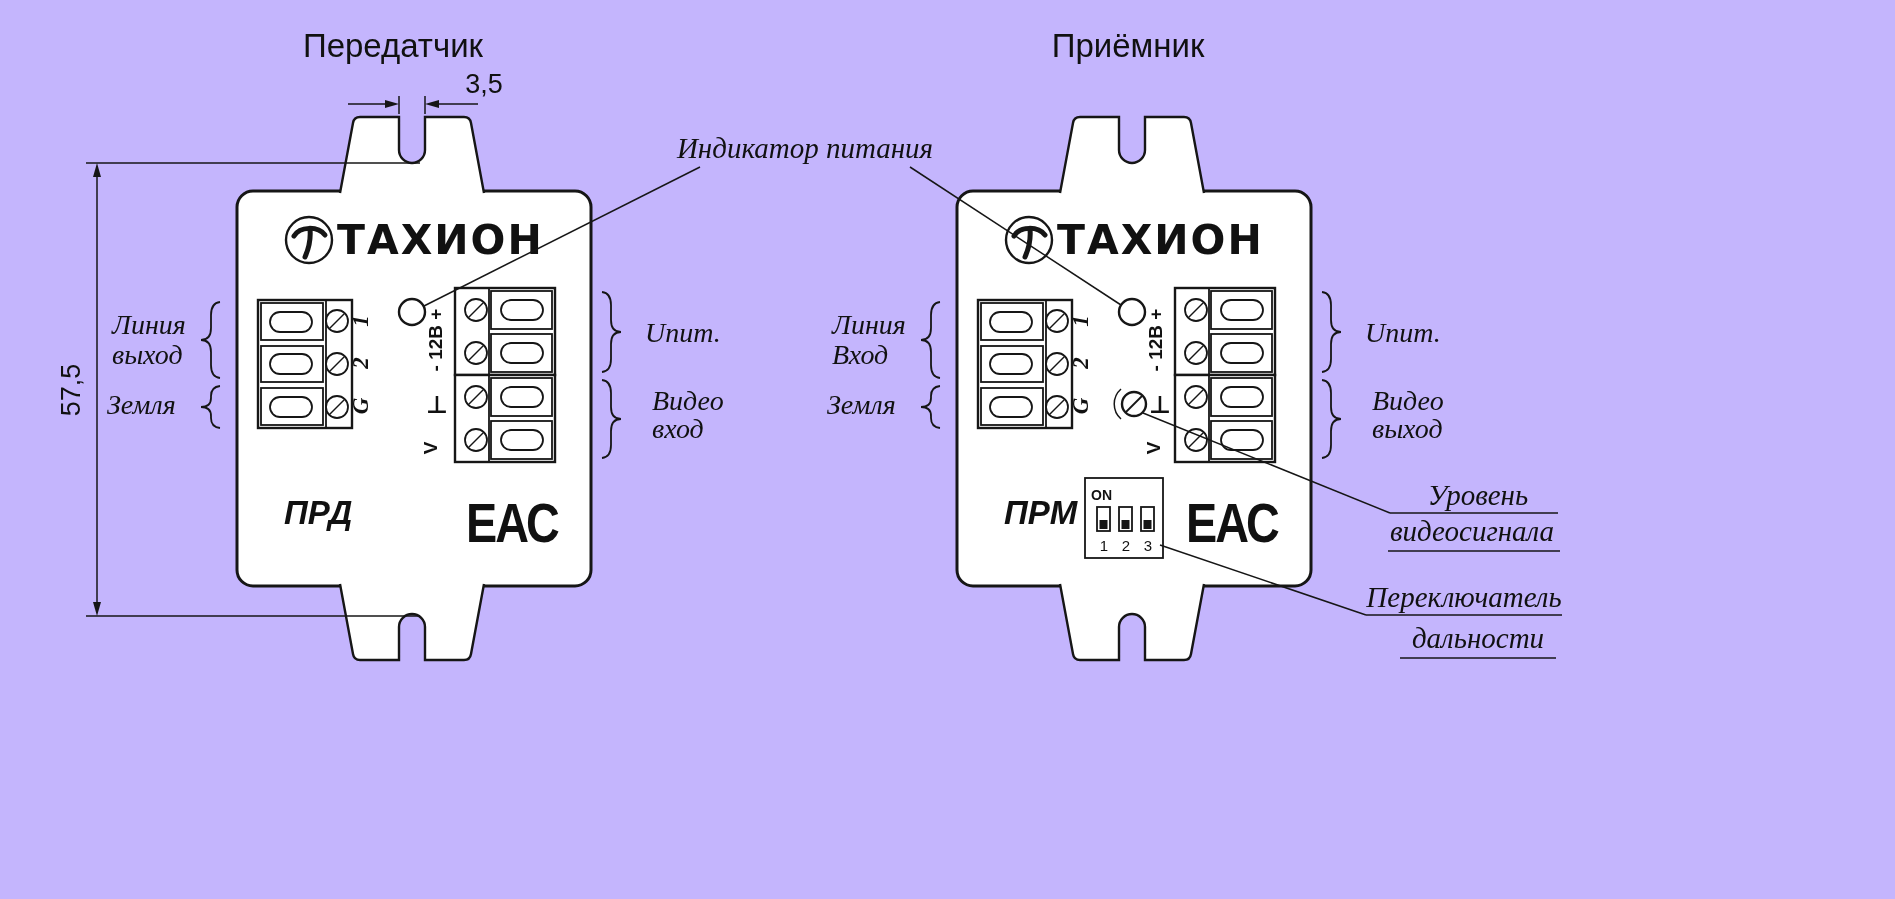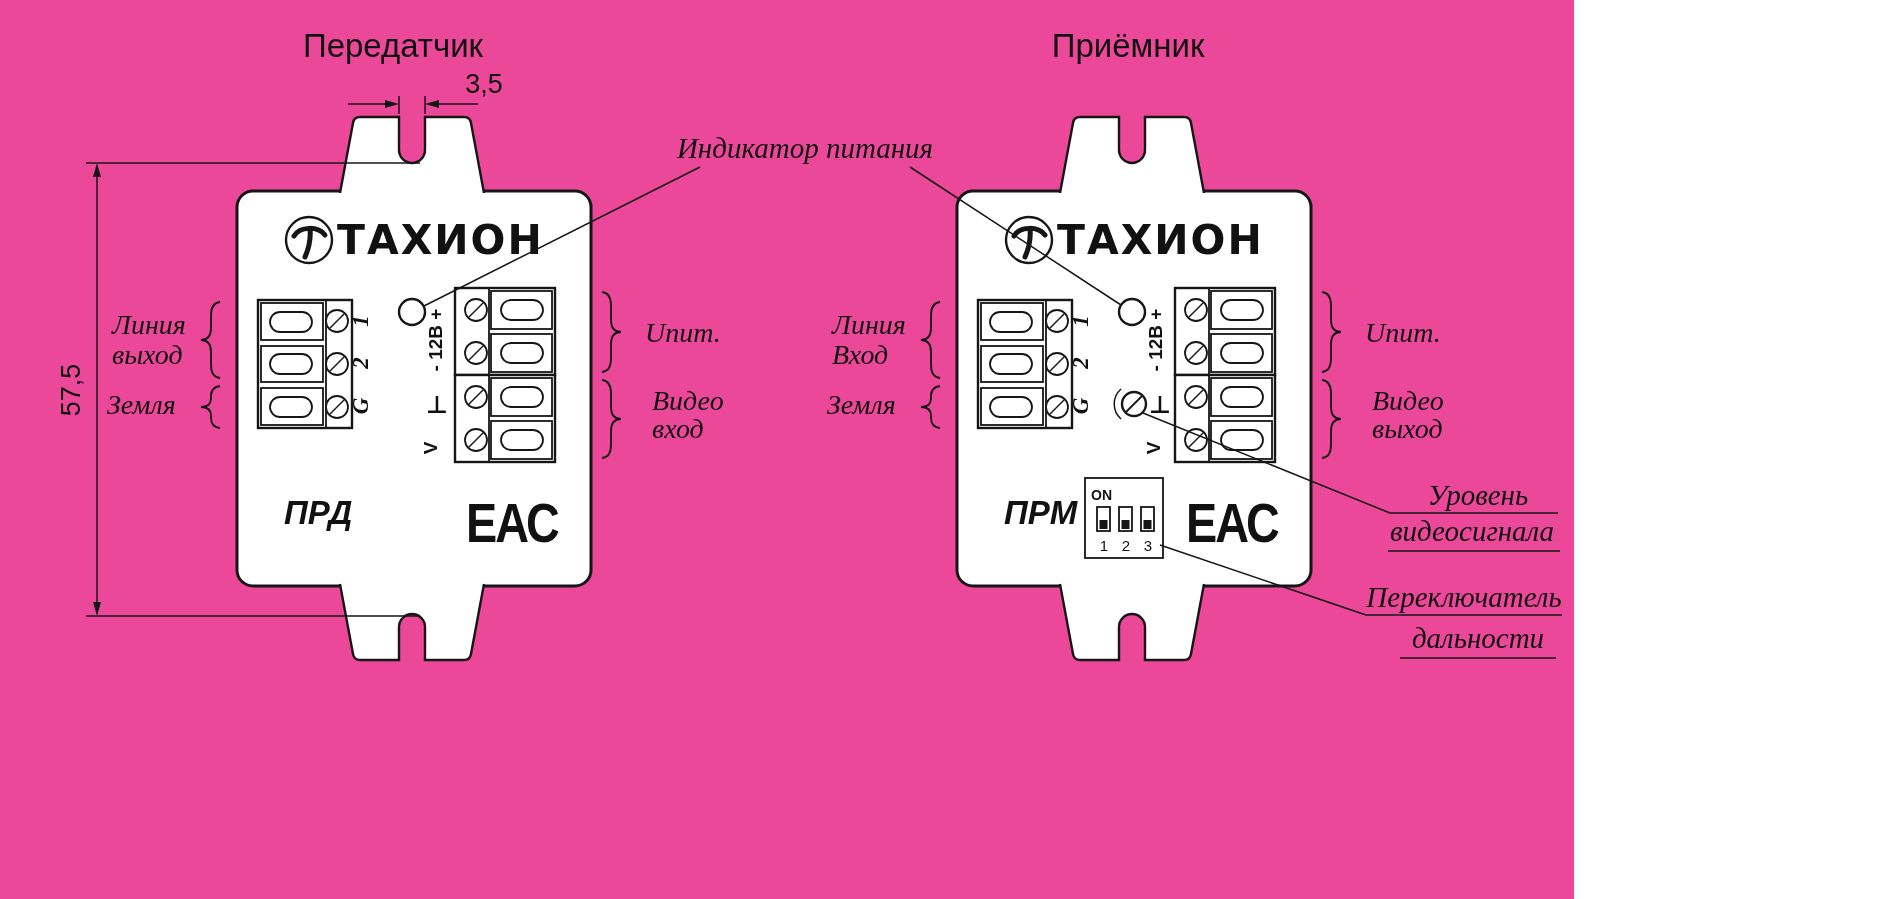--- a/index.html
+++ b/index.html
@@ -1,16 +1,16 @@
 <!DOCTYPE html>
 <html><head>
 <meta charset="utf-8">
 <style>
   html,body{margin:0;padding:0;background:#ffffff}
-  .page{width:1574px;height:899px;background:#ec4899;position:relative;overflow:hidden;
+  .page{width:1895px;height:899px;background:#c4b5fd;position:relative;overflow:hidden;
         font-family:"Liberation Sans",sans-serif}
   svg{display:block}
   
   .o3 {fill:#ffffff;stroke:#161616;stroke-width:3}
   .o25{fill:#ffffff;stroke:#161616;stroke-width:2.4}
   .o2 {fill:#ffffff;stroke:#161616;stroke-width:1.8}
   .ln2 {fill:none;stroke:#161616;stroke-width:1.8}
   .ln15{fill:none;stroke:#161616;stroke-width:1.5}
   .lgo {fill:none;stroke:#161616;stroke-width:5;stroke-linecap:round}
   .fb {fill:#161616;stroke:none}

